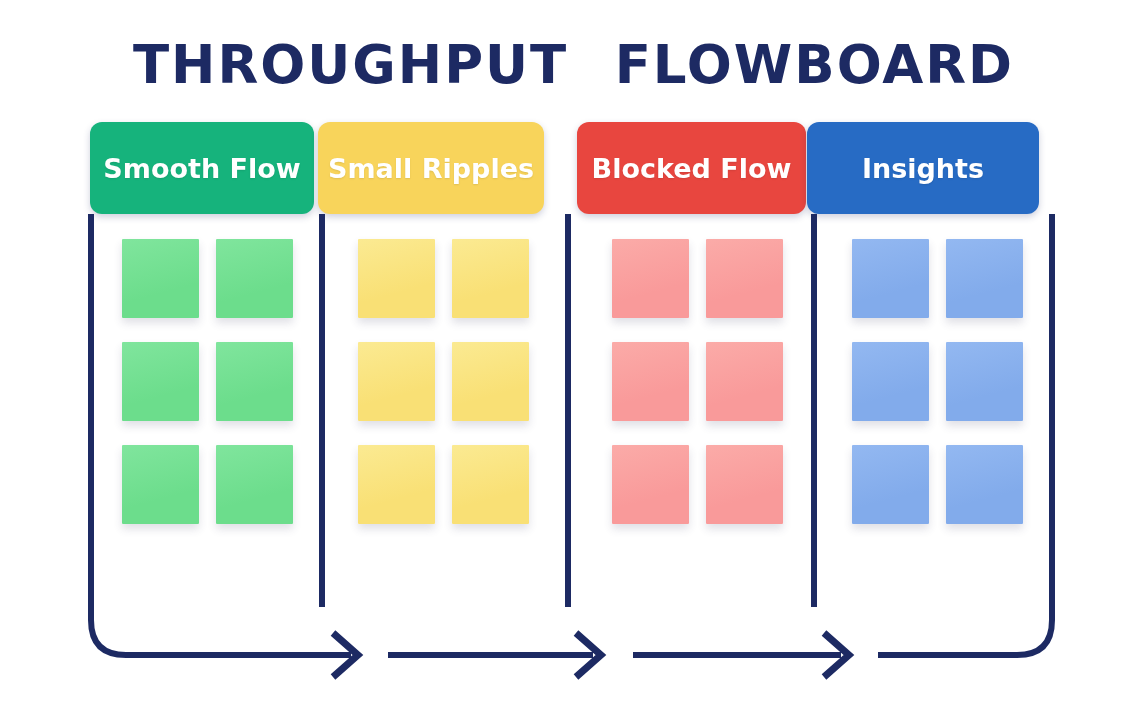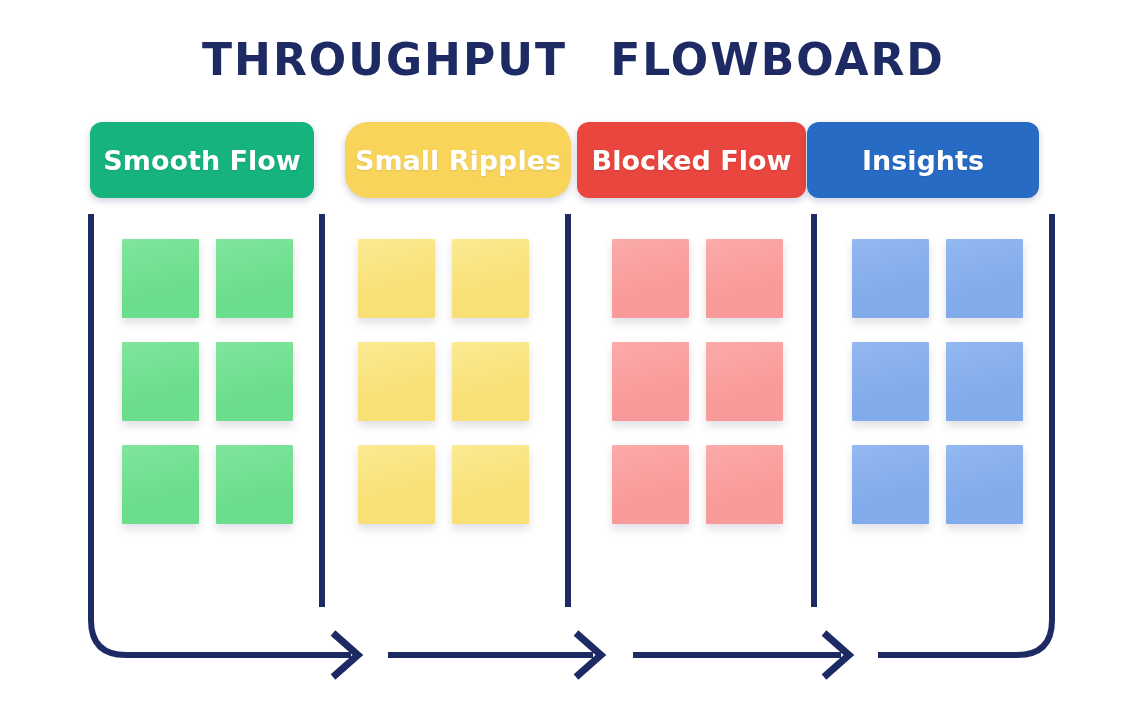--- a/index.html
+++ b/index.html
@@ -4,40 +4,40 @@
 <style>
   html,body{margin:0;padding:0;}
   body{
     width:1147px;height:717px;position:relative;overflow:hidden;
     background:#ffffff;
     font-family:"DejaVu Sans","Liberation Sans",sans-serif;
   }
   .page-title{
     position:absolute;top:34px;left:0;width:1147px;
     text-align:center;
-    font-size:44px;font-weight:bold;
+    font-size:53px;font-weight:bold;
     letter-spacing:2px;word-spacing:26px;
     color:#1d2a63;
     user-select:none;
   }
   .col-header{
-    position:absolute;top:122px;height:76px;
+    position:absolute;top:122px;height:92px;
     border-radius:12px;
     display:flex;align-items:center;justify-content:center;
     box-shadow:0 3px 7px rgba(30,42,99,0.22);
     cursor:pointer;
   }
   .col-header .hdr-label{
     color:#ffffff;font-size:27px;font-weight:bold;
     text-shadow:0 1px 2px rgba(0,0,0,0.10);
     white-space:nowrap;
   }
   
   .col-0 .col-header{left:90px;width:224px;}
-  .col-1 .col-header{left:345px;width:226px;border-radius:23px;}
+  .col-1 .col-header{left:318px;width:226px;}
   .col-2 .col-header{left:577px;width:229px;}
   .col-3 .col-header{left:807px;width:232px;}
 
   .notes-grid{
     position:absolute;top:239px;
     display:grid;
     grid-template-columns:77px 77px;
     grid-auto-rows:79px;
     column-gap:17px;row-gap:24px;
   }

